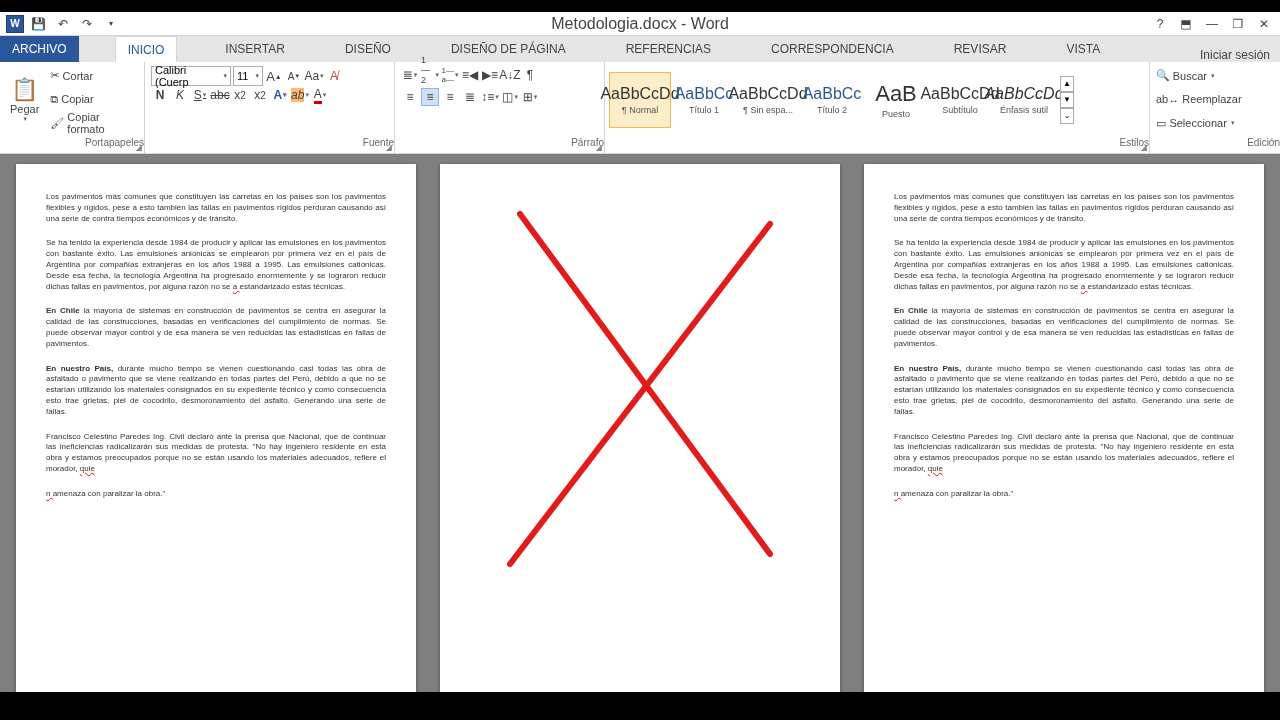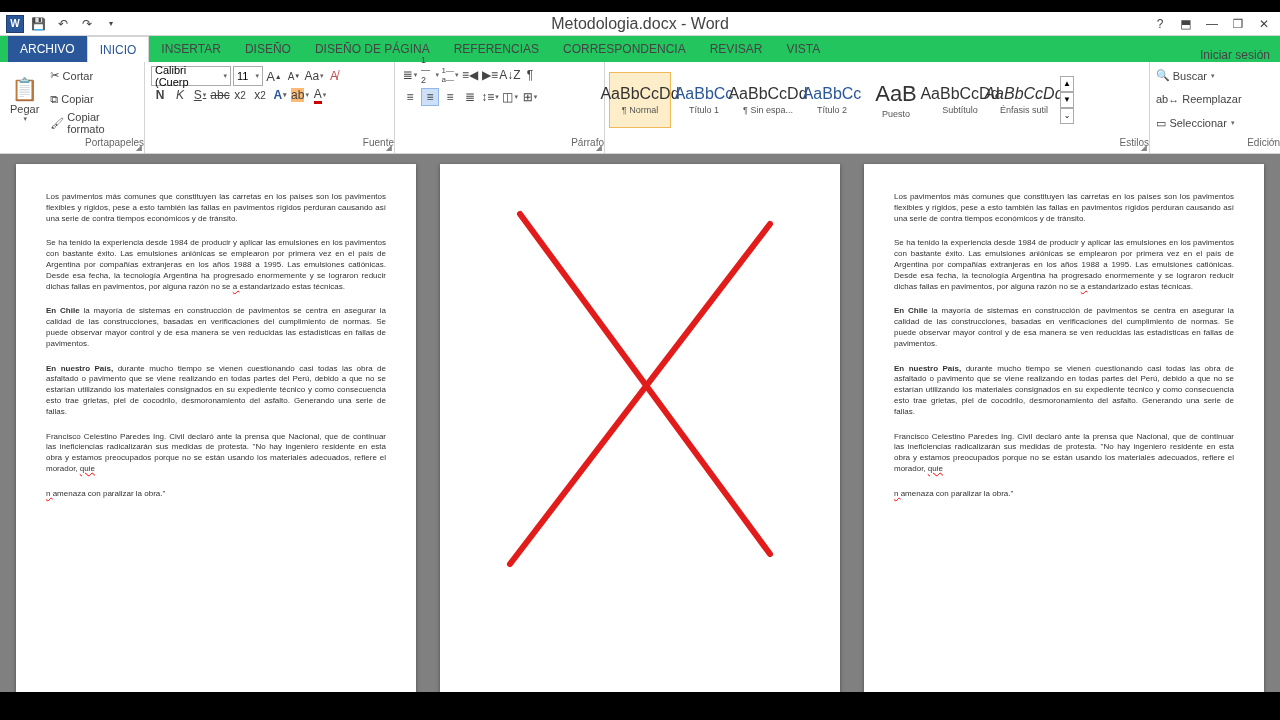--- a/index.html
+++ b/index.html
@@ -5,21 +5,21 @@
 * { margin: 0; padding: 0; box-sizing: border-box; font-family: "Segoe UI", Tahoma, sans-serif; }
 body { background: #000; width: 1280px; height: 720px; overflow: hidden; font-size: 11px; }
 .app { width: 1280px; height: 680px; background: #fff; margin-top: 12px; position: relative; }
 .titlebar { height: 24px; background: #fff; border-bottom: 1px solid #d4d4d4; display: flex; align-items: center; position: relative; }
 .tb-left { display: flex; align-items: center; gap: 6px; padding-left: 6px; }
 .app-icon { width: 18px; height: 18px; background: #2a579a; color: #fff; display: flex; align-items: center; justify-content: center; font-size: 10px; font-weight: bold; border: 1px solid #1e3f6f; }
 .qat-btn { width: 18px; height: 18px; display: flex; align-items: center; justify-content: center; color: #444; cursor: pointer; font-size: 12px; }
 .title-text { position: absolute; left: 50%; transform: translateX(-50%); color: #444; font-size: 16px; }
 .tb-right { margin-left: auto; display: flex; align-items: center; gap: 2px; padding-right: 4px; }
 .win-btn { width: 24px; height: 18px; display: flex; align-items: center; justify-content: center; color: #444; font-size: 12px; cursor: pointer; }
-.tabsbar { height: 26px; background: #22c55e; display: flex; align-items: flex-end; padding-left: 8px; position: relative; }
+.tabsbar { height: 26px; background: #e5e5e5; display: flex; align-items: flex-end; padding-left: 0; position: relative; gap: 36px; }
 .file-tab { background: #2a579a; color: #fff; padding: 4px 12px; font-size: 12px; height: 26px; display: flex; align-items: center; cursor: pointer; }
 .tab { padding: 4px 12px; font-size: 12px; color: #444; cursor: pointer; height: 26px; display: flex; align-items: center; }
 .tab.active { color: #2a579a; border: 1px solid #d4d4d4; border-bottom: none; background: #fff; }
 .login { margin-left: auto; padding-right: 10px; color: #444; font-size: 12px; cursor: pointer; }
 .ribbon { height: 92px; background: #fff; border-bottom: 1px solid #d4d4d4; display: flex; }
 .group { border-right: 1px solid #d4d4d4; display: flex; flex-direction: column; }
 .group-body { flex: 1; display: flex; padding: 2px 4px; gap: 3px; }
 .group-label { height: 16px; text-align: right; font-size: 10px; color: #666; position: relative; }
 .dlaunch { position: absolute; right: 2px; bottom: 1px; font-size: 8px; color: #888; cursor: pointer; }
 .ribbon-btn { display: flex; align-items: center; gap: 3px; padding: 1px 2px; font-size: 11px; color: #444; cursor: pointer; height: 20px; }
@@ -135,21 +135,21 @@
         </div>
         <div class="font-row">
           <div class="tiny" style="font-weight:bold;">N</div>
           <div class="tiny" style="font-style:italic;">K</div>
           <div class="tiny" style="text-decoration:underline;">S<span class="drop-arr">▾</span></div>
           <div class="tiny" style="text-decoration:line-through;">abc</div>
           <div class="tiny">x<sub>2</sub></div>
           <div class="tiny">x<sup>2</sup></div>
           <div class="tiny" style="color:#2a579a;font-weight:bold;">A<span class="drop-arr">▾</span></div>
           <div class="tiny">
-              <span style="background:#fdba74;padding:0 0;">ab</span>
+              <span style="background:#fdba74;padding:0 0;font-style:italic;">ab</span>
               <span class="drop-arr">▾</span>
             </div>
           <div class="tiny">
               <span style="border-bottom:3px solid #c00;">A</span>
               <span class="drop-arr">▾</span>
             </div>
         </div>
       </div>
       <div class="group-label"><span>Fuente</span><span class="dlaunch">◢</span></div>
     </div>

